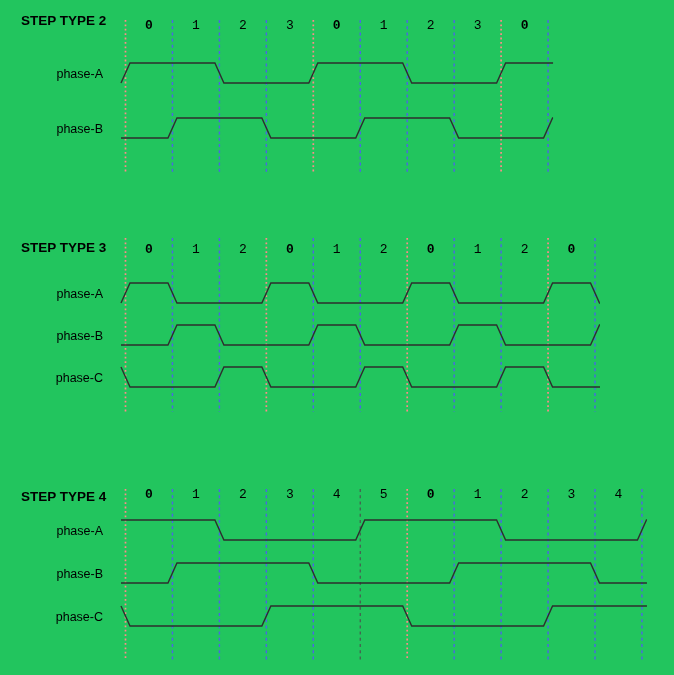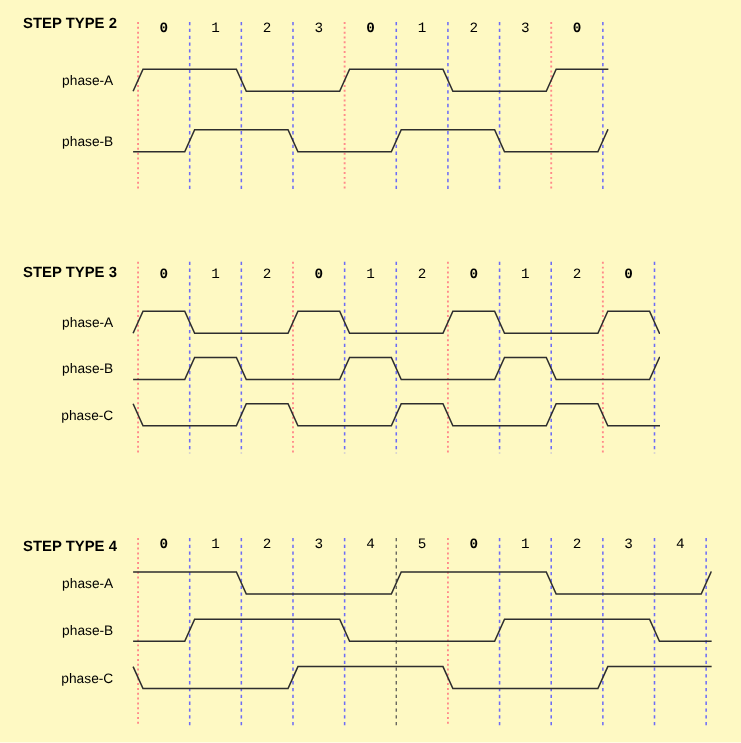--- a/index.html
+++ b/index.html
@@ -1,17 +1,17 @@
 <!DOCTYPE html>
 <html><head>
 <meta charset="utf-8">
 <style>
   html, body { margin: 0; padding: 0; background: #ffffff; }
   body { width: 674px; height: 675px; overflow: hidden; }
-  .stage { position: relative; width: 674px; height: 675px; background: #fef9c3; }
+  .stage { position: relative; width: 674px; height: 675px; background: #22c55e; }
   svg { display: block; }
   .title  { font: 700 13.5px "Liberation Sans", sans-serif; fill: #000000; }
   .step   { font: 400 13px "Liberation Mono", monospace; fill: #000000; }
   .step-bold { font: 700 13px "Liberation Mono", monospace; fill: #000000; }
   .plabel { font: 400 12.5px "Liberation Sans", sans-serif; fill: #000000; }
 </style>
 </head>
 <body>
 
 <div class="stage">

